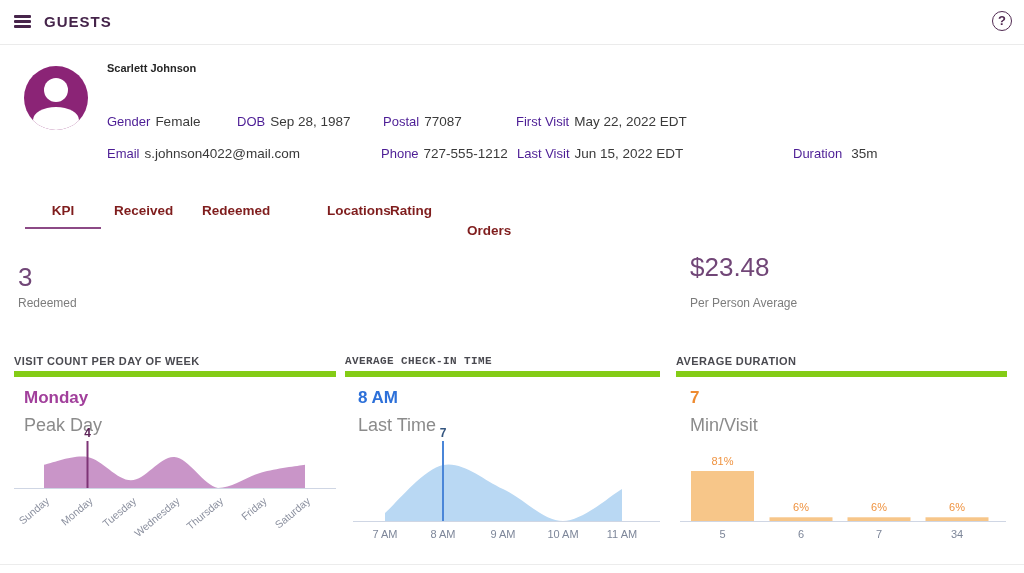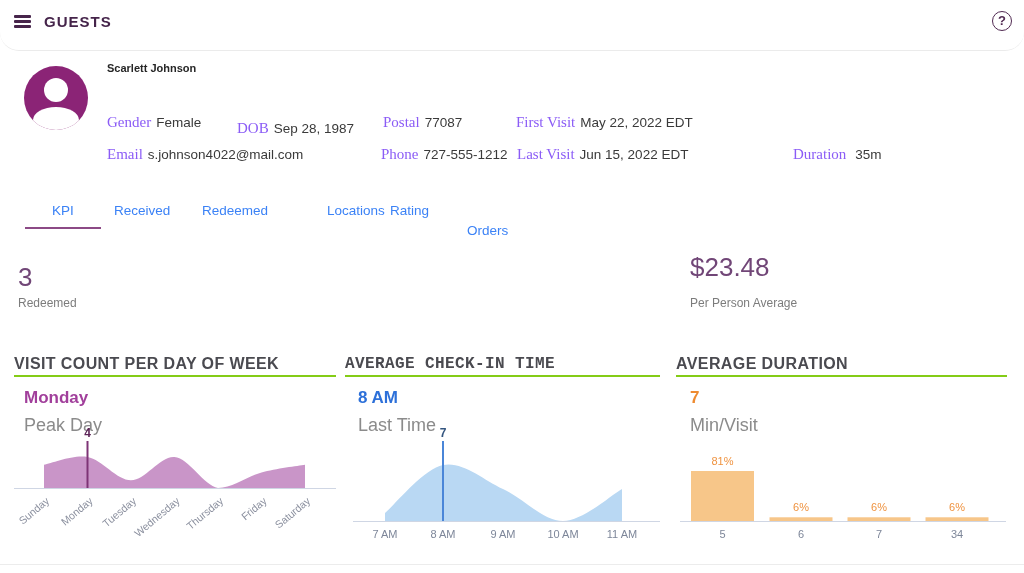--- a/index.html
+++ b/index.html
@@ -1,50 +1,50 @@
 <!DOCTYPE html>
 <html><head>
 <meta charset="utf-8">
 <style>
   * { margin:0; padding:0; box-sizing:border-box; }
   html,body { width:1024px; height:573px; background:#fff; overflow:hidden;
               font-family:"Liberation Sans", sans-serif; position:relative; }
   .abs { position:absolute; }
 
   
-  .topbar { position:absolute; left:0; top:0; width:1024px; height:51px; background:#fff;
-            border-bottom:1px solid #ebebeb;border-radius:19px; }
+  .topbar { position:absolute; left:0; top:0; width:1024px; height:45px; background:#fff;
+            border-bottom:1px solid #ebebeb; }
   .hamburger { position:absolute; left:14px; top:15px; width:17px; height:14px; cursor:pointer; }
   .hamburger i { display:block; height:2.5px; background:#47254b; margin-bottom:2.5px; border-radius:1px; }
   .topbar-title { position:absolute; left:44px; top:13px; font-size:15px; font-weight:700;
                   letter-spacing:1px; color:#45244a; }
   .help-btn { position:absolute; right:12px; top:11px; width:20px; height:20px; border:1.6px solid #512a52;
               border-radius:50%; color:#512a52; font-size:13px; font-weight:700; text-align:center;
               line-height:17px; cursor:pointer; }
 
   
   .avatar { position:absolute; left:24px; top:66px; width:64px; height:64px; border-radius:50%;
             background:#8b2476; overflow:hidden; }
   .avatar .head { position:absolute; left:20px; top:12px; width:24px; height:24px; border-radius:50%; background:#fff; }
   .avatar .body { position:absolute; left:9px; top:41px; width:46px; height:26px; border-radius:50%; background:#fff; }
   .guest-name { position:absolute; left:107px; top:62px; font-size:11px; font-weight:700; color:#262626; }
   .field { position:absolute; font-size:13.5px; color:#3a3a3a; white-space:nowrap; }
-  .field .lbl { color:#8b5cf6; font-size:15px; margin-right:5px;font-family:Liberation Serif, serif; }
+  .field .lbl { color:#4c1d95; font-size:13px; margin-right:5px; }
 
   
-  .tab { position:absolute; top:203px; font-size:13.5px; font-weight:400; color:#3b82f6; cursor:pointer; }
+  .tab { position:absolute; top:203px; font-size:13.5px; font-weight:700; color:#7f1d1d; cursor:pointer; }
   .tab-underline { position:absolute; left:25px; top:227px; width:76px; height:2px; background:#8c4a86; }
 
   
   .stat-value { position:absolute; font-size:26px; font-weight:400; color:#714677; }
   .stat-label { position:absolute; font-size:12px; color:#7c7c7c; }
 
   
-  .sec-head { position:absolute; top:355px; height:22px; font-size:16px; font-weight:700;
-              letter-spacing:0.4px; color:#4a4a50; border-bottom:2px solid #84cc16; }
+  .sec-head { position:absolute; top:355px; height:22px; font-size:11px; font-weight:700;
+              letter-spacing:0.4px; color:#4a4a50; border-bottom:6px solid #84cc16; }
   .chart-headline { position:absolute; top:388px; font-size:17px; font-weight:700; }
   .chart-sub { position:absolute; top:415px; font-size:18px; color:#8b8b8b; }
   svg text { font-family:"Liberation Sans", sans-serif; }
   .bottom-divider { position:absolute; left:0; top:564px; width:1024px; height:1px; background:#ececec; }
 </style>
 </head>
 <body>
 
 <div class="topbar">
   <div class="hamburger">
@@ -58,21 +58,21 @@
 
 <div class="avatar">
   <div class="head"></div>
   <div class="body"></div>
 </div>
 <div class="guest-name">Scarlett Johnson</div>
 
 <div class="field" style="left:107px; top:114px;">
   <span class="lbl">Gender</span><span>Female</span>
 </div>
-<div class="field" style="left:237px; top:114px;margin-top:6px;">
+<div class="field" style="left:237px; top:114px;">
   <span class="lbl">DOB</span><span>Sep 28, 1987</span>
 </div>
 <div class="field" style="left:383px; top:114px;">
   <span class="lbl">Postal</span><span>77087</span>
 </div>
 <div class="field" style="left:516px; top:114px;">
   <span class="lbl">First Visit</span><span>May 22, 2022 EDT</span>
 </div>
 <div class="field" style="left:107px; top:146px;">
   <span class="lbl">Email</span><span>s.johnson4022@mail.com</span>

